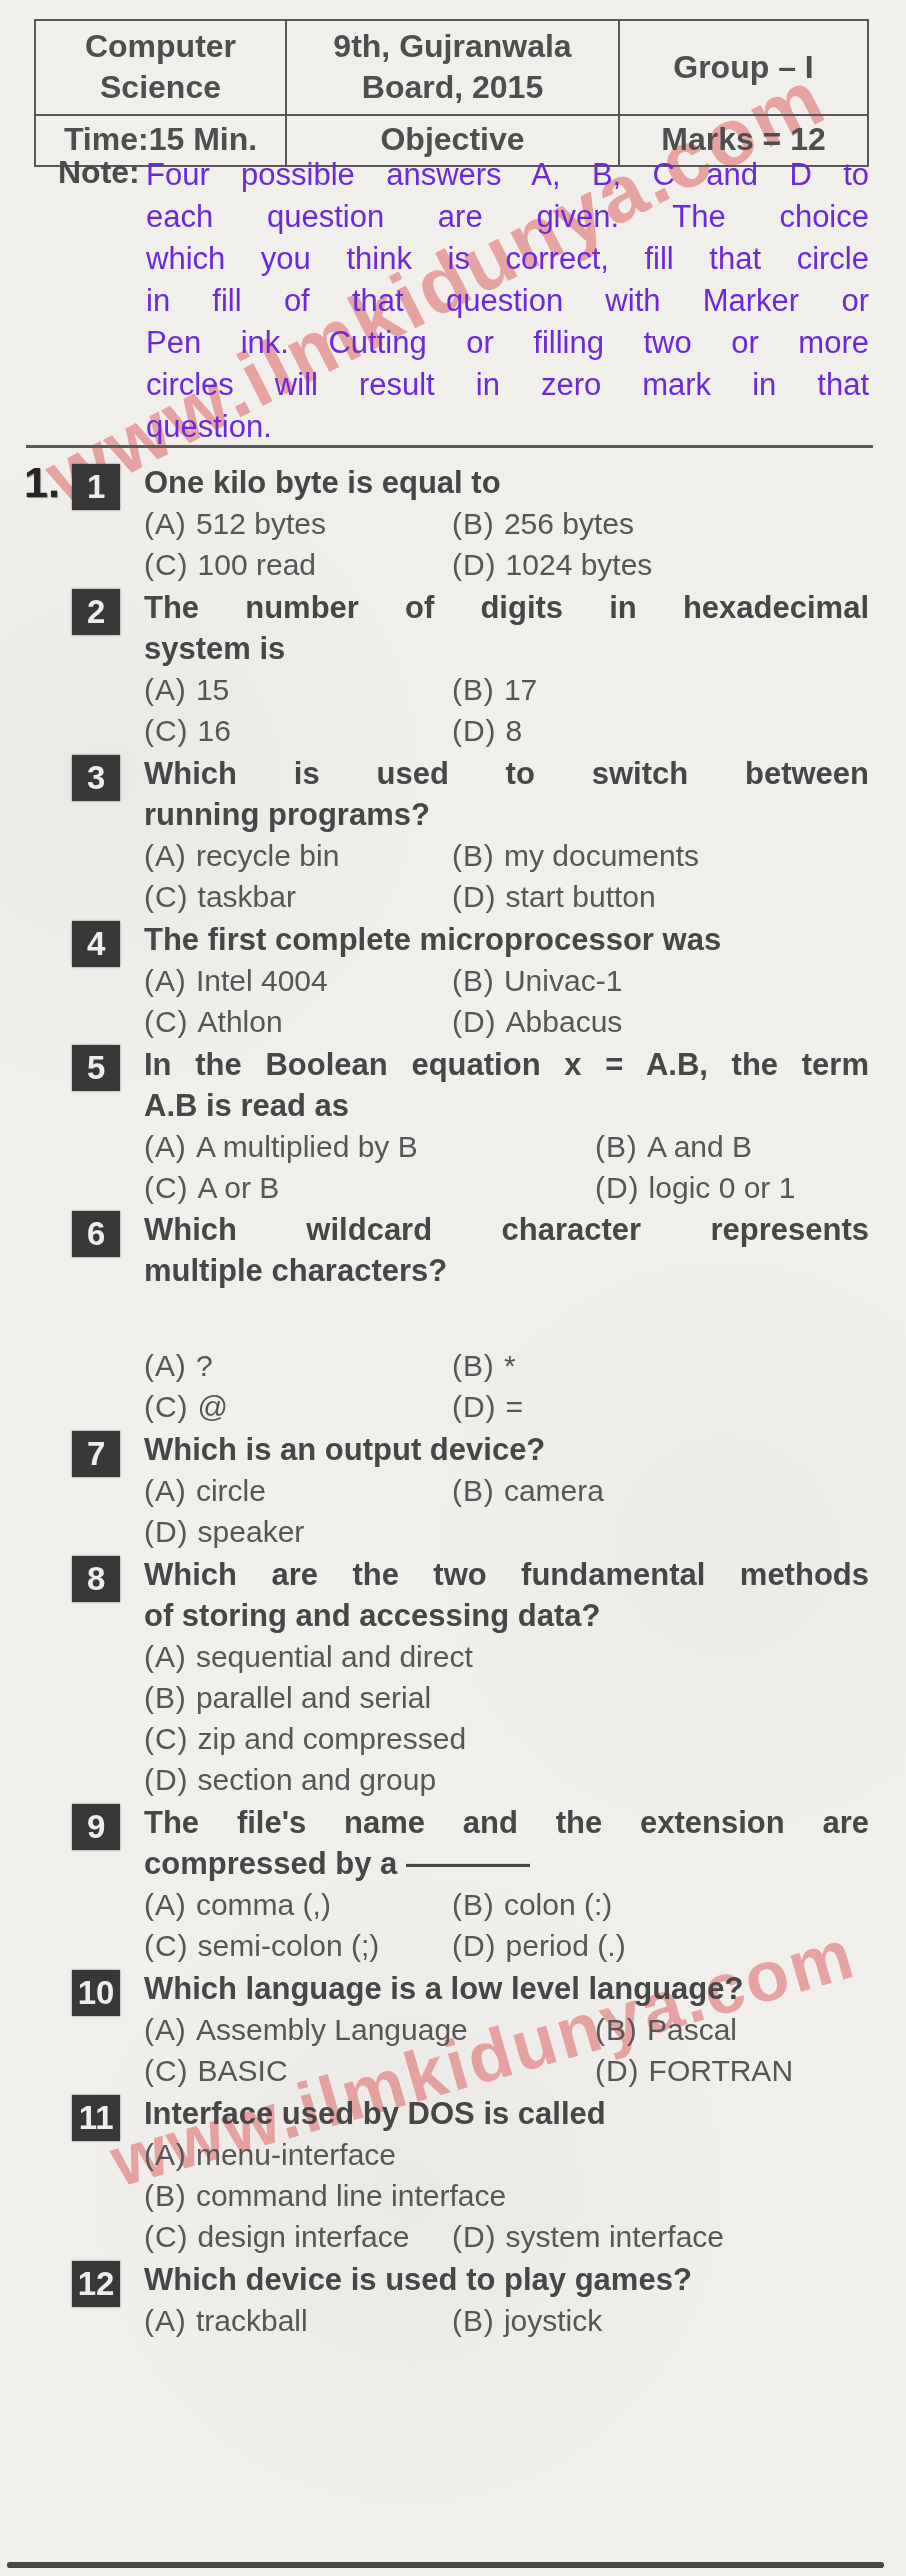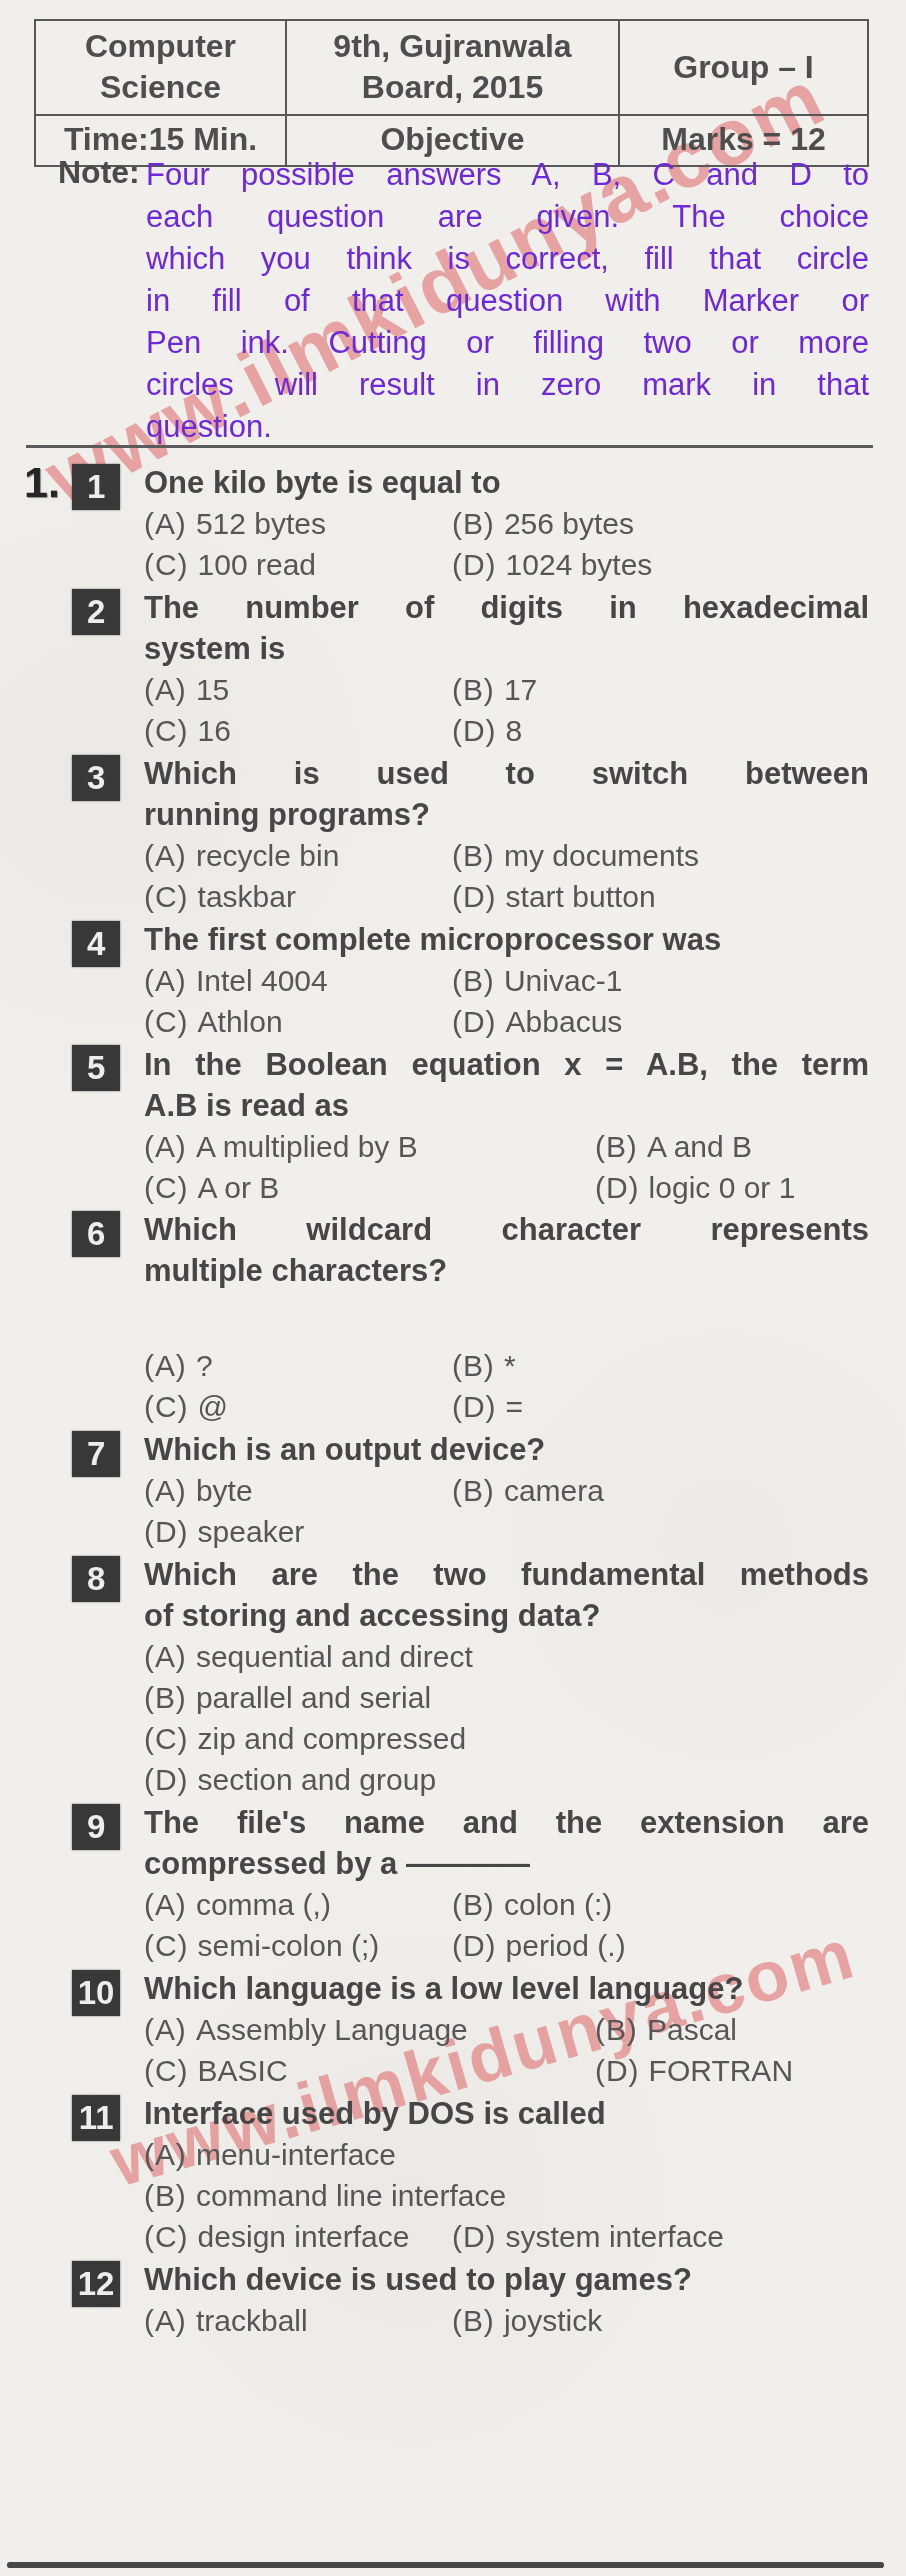--- a/index.html
+++ b/index.html
@@ -252,21 +252,21 @@
 
   <div class="question">
 
     <div class="badge">7</div>
     <div class="q-body">
       <div class="stem">
           <div class="stem-line">Which is an output device?</div>
         </div>
       <div class="opts">
           <div class="opt-row">
-            <div class="opt col-a"><span class="opt-label">(A) </span><span>byte</span></div>
+            <div class="opt col-a"><span class="opt-label">(A) </span><span>circle</span></div>
             <div class="opt col-b"><span class="opt-label">(B) </span><span>camera</span></div>
           </div>
           <div class="opt-row">
             <div class="opt col-b"><span class="opt-label">(D) </span><span>speaker</span></div>
           </div>
         </div>
     </div>
   </div>
 
   <div class="question">

